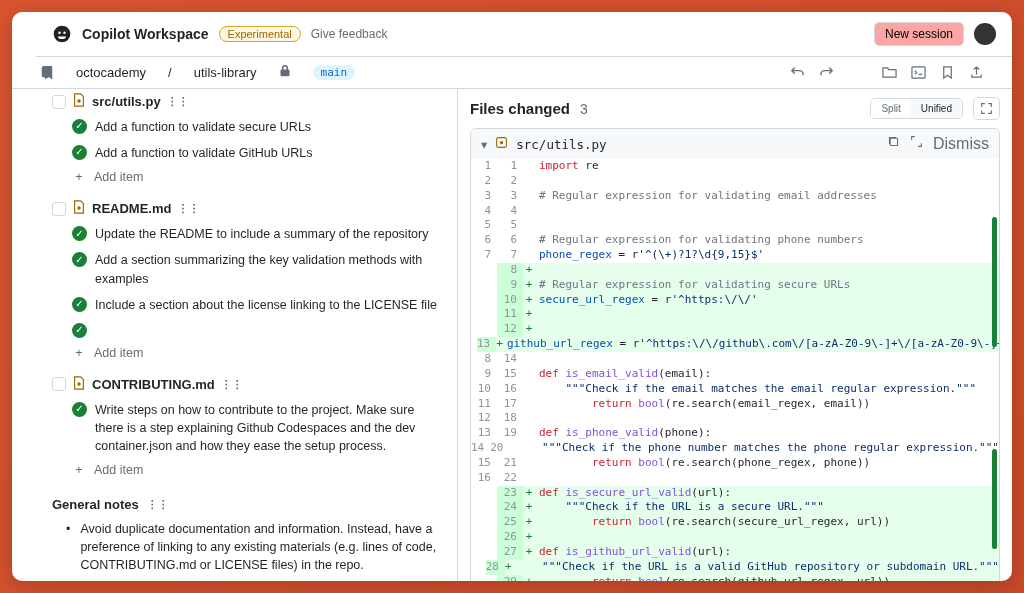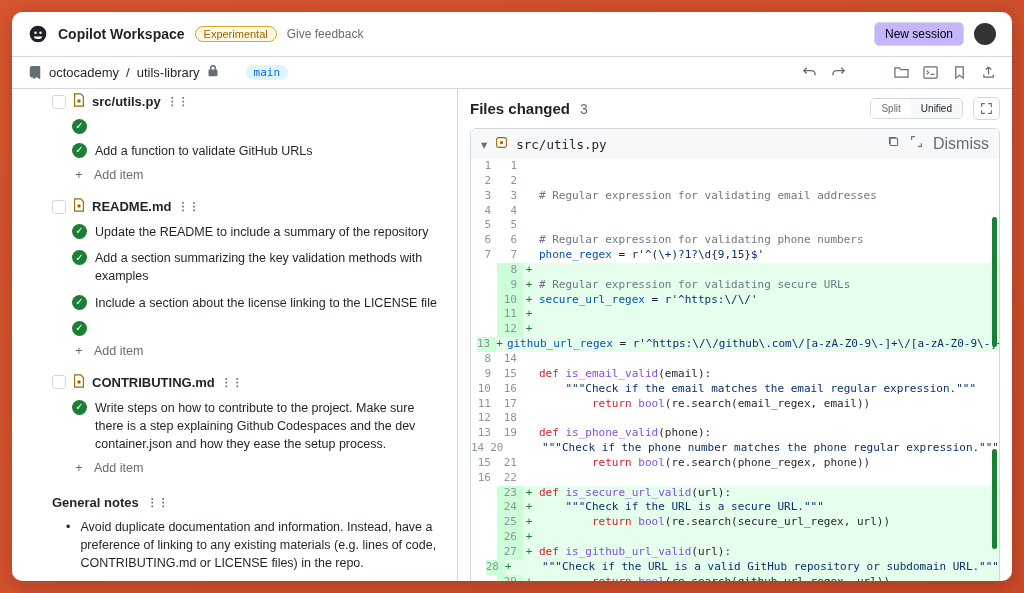--- a/index.html
+++ b/index.html
@@ -22,61 +22,61 @@
   flex-direction: column;
   box-shadow: 0 4px 20px rgba(0,0,0,0.2);
   overflow: hidden;
 }
 .topbar {
   display: flex;
   align-items: center;
   padding: 10px 16px;
   border-bottom: 1px solid #d1d9e0;
   gap: 10px;
+  margin-left: 24px;
 }
 .logo { width: 20px; height: 20px; display:flex; align-items:center; justify-content:center; }
 .title { font-weight: 600; font-size: 14px; }
 .badge-exp {
   background: #fff8e1;
   color: #9a6700;
   border: 1px solid #d4a72c;
   border-radius: 10px;
   padding: 1px 8px;
   font-size: 11px;
   font-weight: 500;
 }
 .feedback { color: #656d76; font-size: 12px; }
 .spacer { flex: 1; }
 .btn-new {
-  background: #c4b5fd;
+  background: #fca5a5;
   border: 1px solid #d1d9e0;
   border-radius: 5px;
   padding: 4px 10px;
   font-size: 12px;
   font-weight:500;
 }
 .avatar { width: 22px; height: 22px; border-radius: 50%; background: #333; }
 .breadcrumb-bar {
   display: flex;
   align-items: center;
-  padding: 8px 16px;
+  padding: 8px 28px;
   border-bottom: 1px solid #d1d9e0;
-  gap: 7px;
+  gap: 22px;
   font-size: 13px;
 }
 .repo-icon { width:14px; height:14px; }
 .crumb { color: #1f2328; }
 .branch-badge {
   background: #ddf4ff;
   color: #0969da;
   border-radius: 10px;
   padding: 1px 8px;
   font-family: ui-monospace, monospace;
   font-size: 11px;
-  margin-left: 20px;
 }
 .lock-icon { color:#656d76; }
 .bar-icons { display:flex; gap:14px; color:#656d76; }
 .bar-icons svg, .bar-icons span { width:15px; height:15px; }
 .main { display:flex; flex:1; overflow:hidden; }
 .left {
   width: 445px;
   padding: 0 16px 12px 40px;
   overflow-y: auto;
   position:relative;
@@ -267,20 +267,21 @@
           <span class="checkbox"></span>
           <span class="file-icon"><svg viewBox="0 0 16 16" width="14" height="14" fill="#9a6700">
                 <path d="M3 1h7l3 3v11H3z" fill="none" stroke="#9a6700" stroke-width="1.3"></path>
                 <circle cx="8" cy="9" r="2" fill="#9a6700"></circle>
               </svg></span>
           <span>src/utils.py</span>
           <span class="drag-handle">⋮⋮</span>
         </div>
         <div class="task-item">
             <span class="check-circle">✓</span>
+            <span>Add a function to validate secure URLs</span>
           </div>
         <div class="task-item">
             <span class="check-circle">✓</span>
             <span>Add a function to validate GitHub URLs</span>
           </div>
         <div class="add-item">
             <span class="plus">+</span>
             <span>Add item</span>
           </div>
       </div>
@@ -385,20 +386,21 @@
                     <path d="M2 6V2h4M14 10v4h-4"></path>
                   </svg></span>
             <span class="dismiss">Dismiss</span>
           </div>
         </div>
         <div class="code-body" id="code-diff">
               <div class="code-line">
                 <span class="ln">1</span>
                 <span class="ln ">1</span>
                 <span class="marker"></span>
+                <span class="code-content"><span class="k-red">import</span> re</span>
               </div>
               <div class="code-line">
                 <span class="ln">2</span>
                 <span class="ln ">2</span>
                 <span class="marker"></span>
                 <span class="code-content"></span>
               </div>
               <div class="code-line">
                 <span class="ln">3</span>
                 <span class="ln ">3</span>

